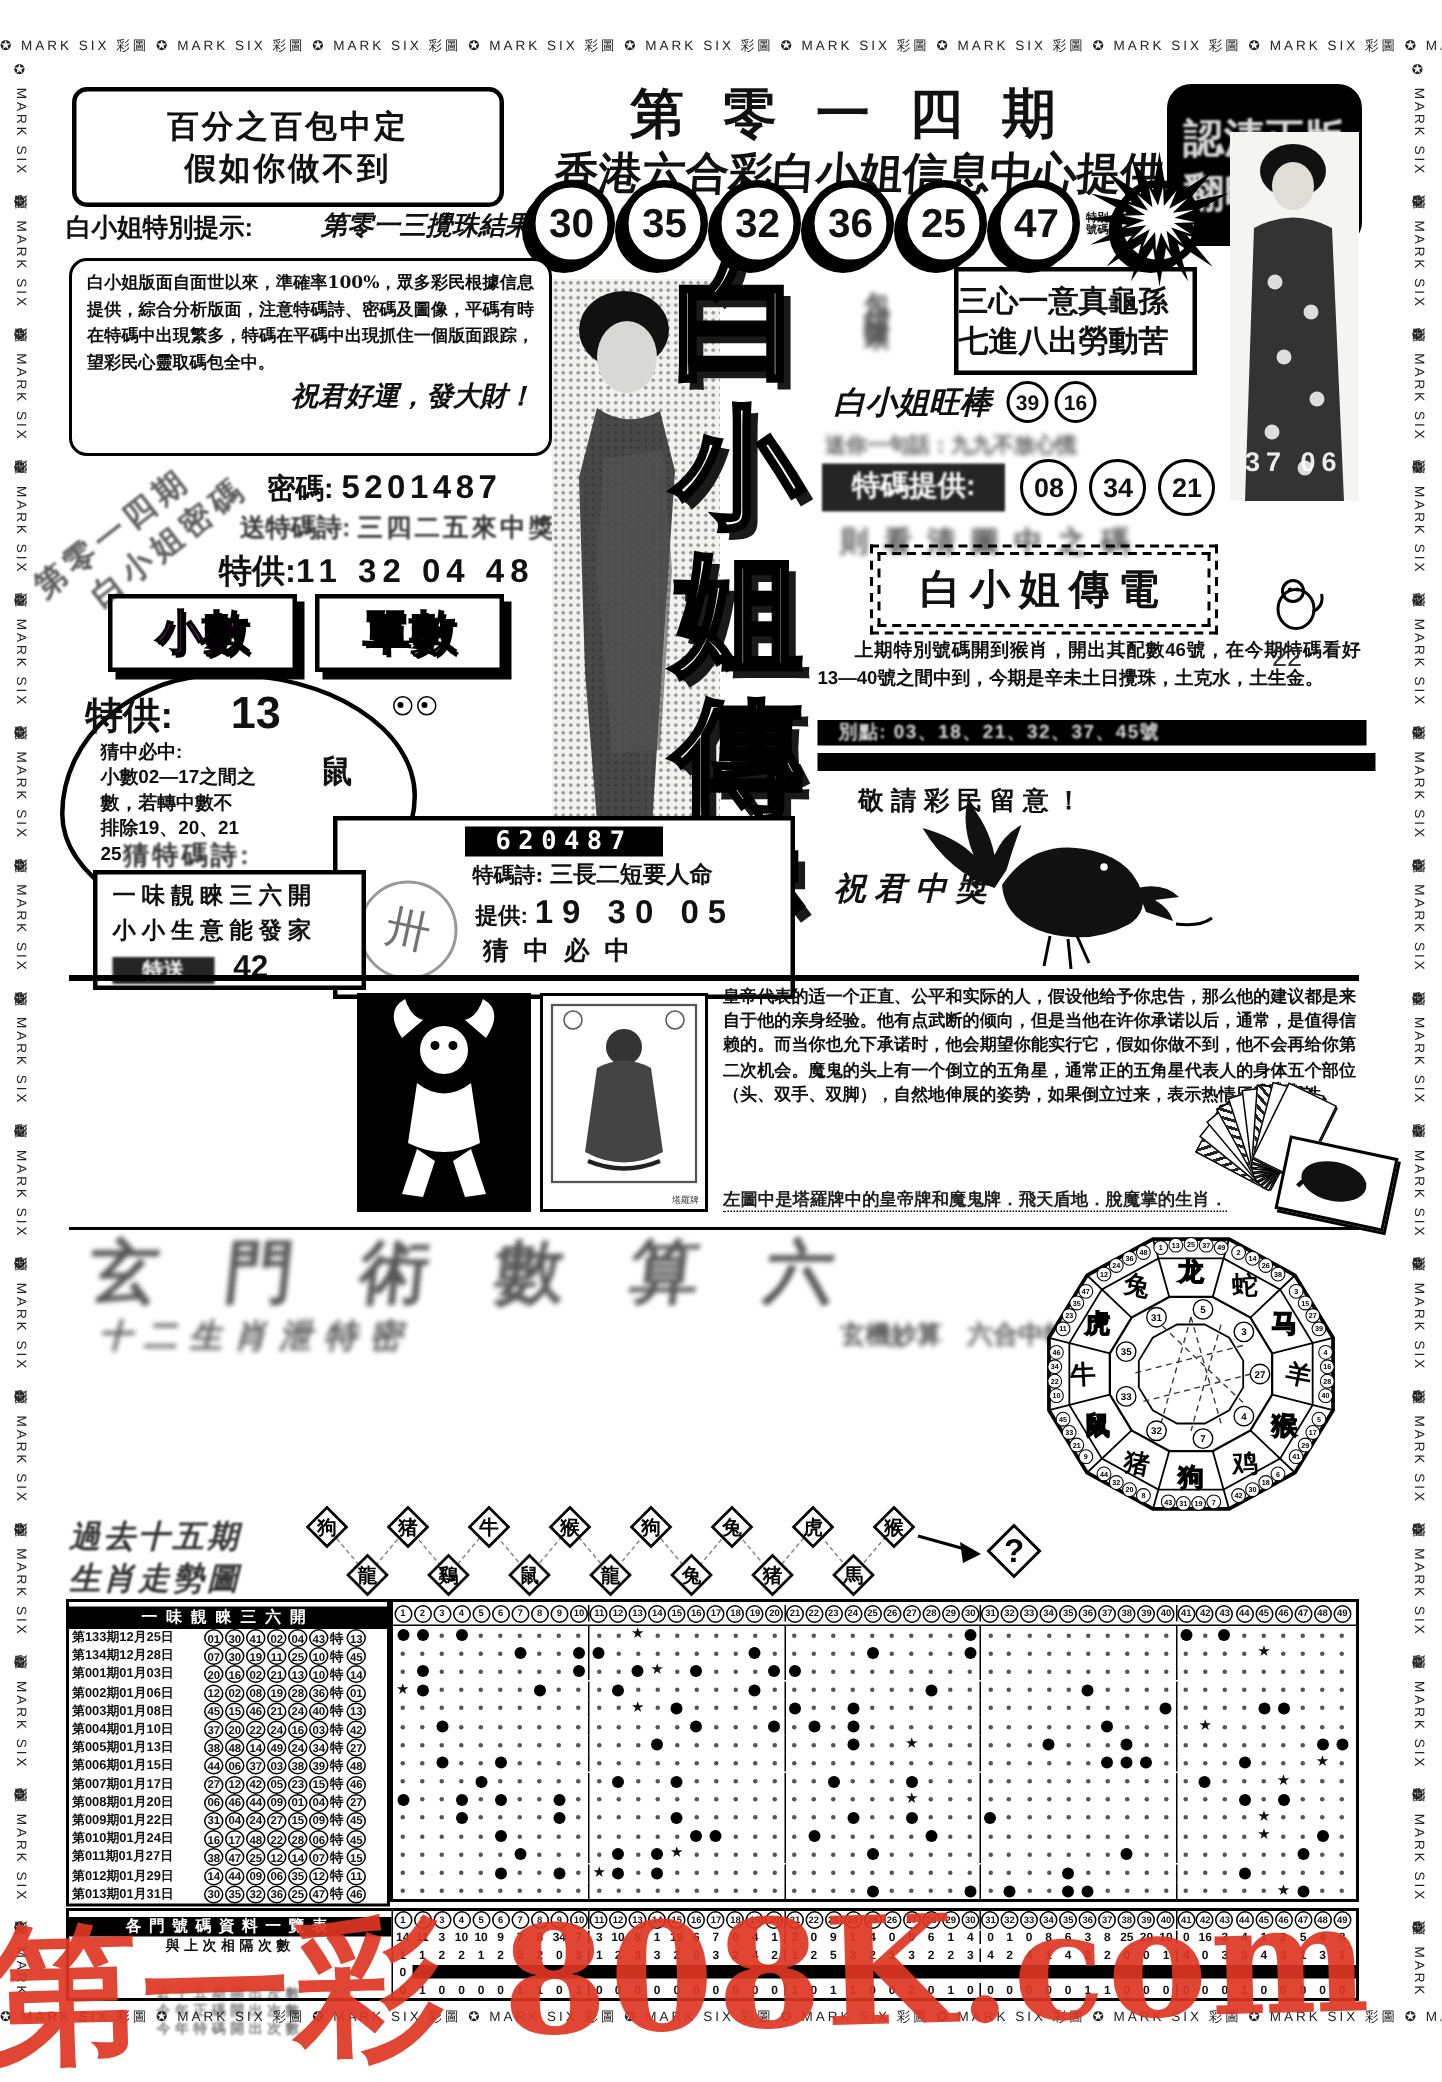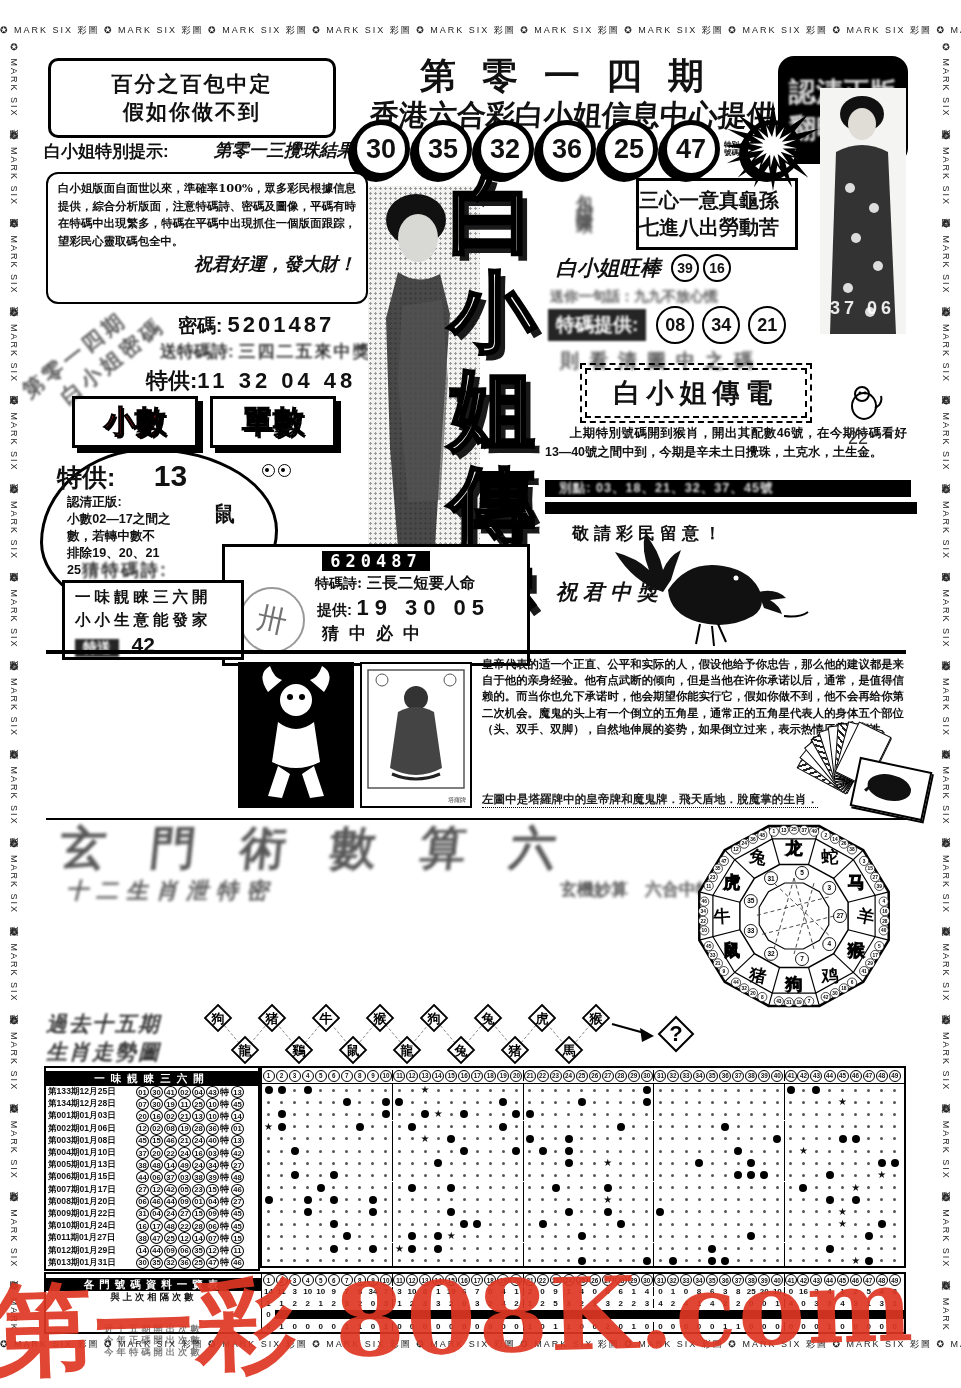--- a/index.html
+++ b/index.html
@@ -15,21 +15,21 @@
   .strip{overflow:hidden;font-size:9px;letter-spacing:2px;color:#222;white-space:nowrap;line-height:20px;}
   .strip.v{writing-mode:vertical-rl;line-height:24px;}
   
   .ball{width:48px;height:48px;border:5px solid #000;border-radius:50%;background:#fff;
         display:flex;align-items:center;justify-content:center;font-size:27px;font-weight:900;
         box-shadow:-5px 5px 0 -1px #000;}
   .ball-xs{width:24px;height:24px;border:2px solid #000;border-radius:50%;background:#fff;display:inline-flex;
         align-items:center;justify-content:center;font-size:14px;font-weight:bold;margin:0 2px;}
   .outline-txt{color:#fff;-webkit-text-stroke:3px #000;text-shadow:6px 6px 0 #1a1a1a;font-weight:900;}
   .box{border:2px solid #000;background:#fff;}
-  .invchip{background:#000;color:#fff;font-weight:bold;padding:0 8px;display:inline-block;}
+  .invchip{background:#000;color:#fff;font-weight:bold;padding:0 20px;display:inline-block;}
   
   .drow{display:flex;align-items:center;height:12.2px;}
   .dlabel{width:88px;font-size:8.6px;font-weight:bold;white-space:nowrap;}
   .cn{width:13px;height:12px;border:1px solid #000;border-radius:50%;display:inline-flex;align-items:center;
       justify-content:center;font-size:7.6px;font-weight:bold;margin-right:1px;background:#fff;box-sizing:border-box;}
   .tk{font-size:9px;font-weight:bold;width:11px;}
   .mrow{display:flex;height:12.2px;align-items:center;}
   .mc{width:13.05px;height:12px;display:flex;align-items:center;justify-content:center;box-sizing:border-box;}
   .dotN{width:3px;height:3px;border-radius:50%;background:#555;}
   .dotY{width:8px;height:8px;border-radius:50%;background:#000;}
@@ -94,30 +94,30 @@
 </div>
 <div class="abs b" style="left:146px;top:366px;font-size:22px;white-space:nowrap;">
   <span>特供:</span><span style="letter-spacing:4px;">11  32  04  48</span>
 </div>
 <div class="abs" style="left:18px;top:330px;transform:rotate(-38deg);opacity:.8;">
   <div class="b serif blur1" style="font-size:21px;letter-spacing:4px;">第零一四期</div>
   <div class="b serif blur1" style="font-size:21px;letter-spacing:4px;margin-left:26px;">白小姐密碼</div>
 </div>
 
 <div class="abs" style="left:72px;top:396px;width:120px;height:46px;border:3.5px solid #000;box-shadow:5px 5px 0 #000;display:flex;align-items:center;justify-content:center;">
-  <span class="b" style="font-size:31px;-webkit-text-stroke:1px #000;color:#b91c1c;text-shadow:2px 2px 0 #000;font-weight:900;">小數</span>
+  <span class="b" style="font-size:31px;-webkit-text-stroke:1px #000;color:#a21caf;text-shadow:2px 2px 0 #000;font-weight:900;">小數</span>
 </div>
 <div class="abs" style="left:210px;top:396px;width:120px;height:46px;border:3.5px solid #000;box-shadow:5px 5px 0 #000;display:flex;align-items:center;justify-content:center;">
   <span class="b" style="font-size:31px;-webkit-text-stroke:1px #000;color:#fff;text-shadow:2px 2px 0 #000;font-weight:900;">單數</span>
 </div>
 <div class="abs" style="left:40px;top:448px;width:238px;height:172px;border:3px solid #000;border-radius:46% 54% 48% 52% / 55% 48% 52% 45%;padding:8px 14px;box-sizing:border-box;">
   <span class="b" style="font-size:25px;">特供:</span>
   <span class="b" style="font-size:30px;margin-left:34px;">13</span>
   <div id="bubble-lines" style="font-size:12.6px;font-weight:bold;line-height:1.35;margin-left:10px;">
-        <div>認清正版:</div>
+        <div>猜中必中:</div>
         <div>小數02—17之間之</div>
         <div>數，若轉中數不</div>
         <div>排除19、20、21</div>
         <div>25</div>
       </div>
 </div>
 <div class="abs" style="left:262px;top:464px;display:flex;gap:3px;">
   <span style="width:11px;height:11px;border:1.5px solid #000;border-radius:50%;display:inline-block;position:relative;">
         <i style="position:absolute;left:2px;top:3px;width:4px;height:4px;background:#000;border-radius:50%;"></i>
       </span>

